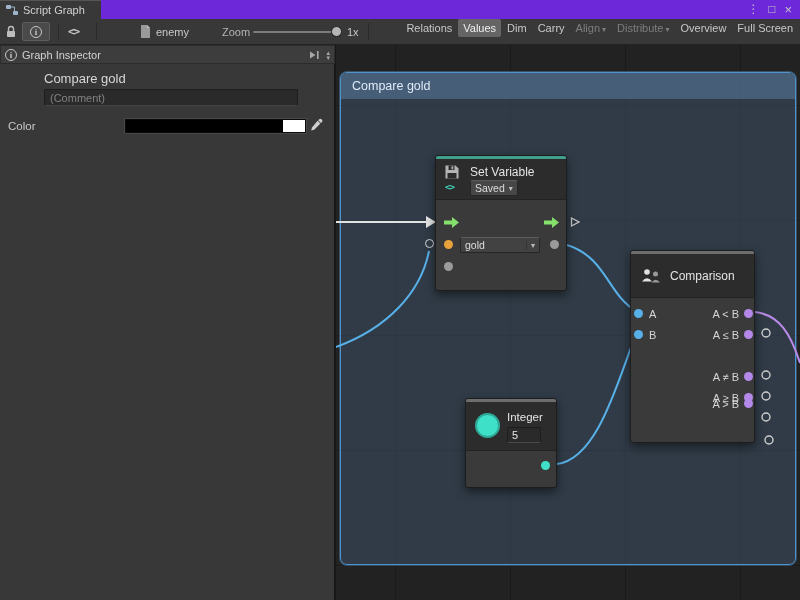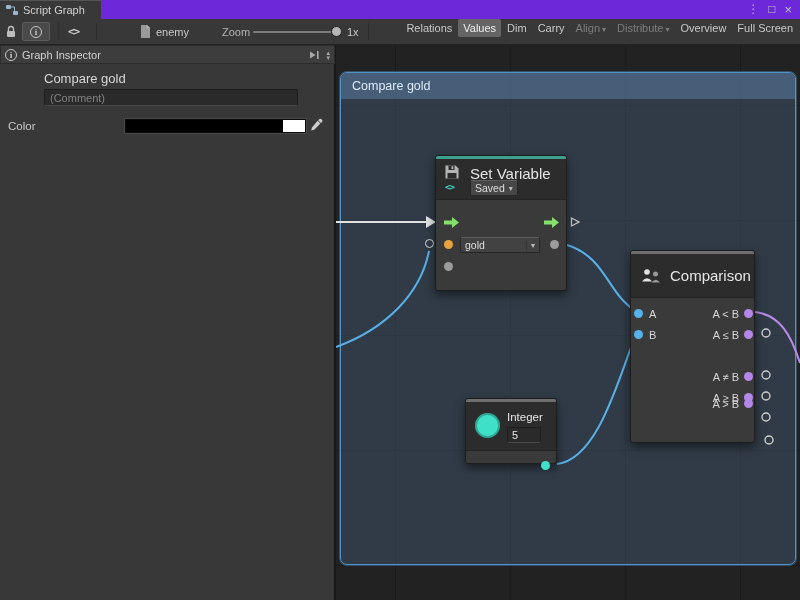--- a/index.html
+++ b/index.html
@@ -46,21 +46,21 @@
            background-image:linear-gradient(to right,#1b1b1b 1px,transparent 1px),linear-gradient(to bottom,#1b1b1b 1px,transparent 1px);
            background-size:115px 115px; background-position:59px 60px; overflow:hidden; }
   .group-box { position:absolute; left:4px; top:27px; width:456px; height:493px; background:rgba(62,84,108,0.5); border:1px solid #4f93cc; border-radius:7px; box-shadow:0 0 0 1px rgba(95,165,225,0.35); }
   .group-header { height:26px; background:rgba(90,124,160,0.55); border-radius:6px 6px 0 0; display:flex; align-items:center; padding:0 11px; font-size:12.5px; color:#ddeaf6; }
 
   .wires { position:absolute; left:0; top:0; pointer-events:none; }
 
   .node { position:absolute; background:#3a3a3a; border:1px solid #1d1d1d; border-radius:3px; box-shadow:0 4px 10px rgba(0,0,0,0.5); }
   .node-accent { height:3px; border-radius:2px 2px 0 0; }
   .node-header { background:#2c2c2c; border-bottom:1px solid #232323; position:relative; }
-  .node-title { font-size:15px; color:#e4e4e4; white-space:nowrap; }
+  .node-title { font-size:12px; color:#e4e4e4; white-space:nowrap; }
   .mini-dd { display:inline-flex; align-items:center; background:#474747; border:1px solid #262626; border-top-color:#5c5c5c; border-radius:2px; font-size:10.5px; color:#dedede; height:16px; padding:0 4px; gap:4px; }
   .mini-dd .dd-arrow { font-size:8px; color:#bdbdbd; border-left:1px solid #333; padding-left:4px; }
 
   .dot { position:absolute; width:9px; height:9px; border-radius:50%; }
   .dot.orange { background:#e8a33d; }
   .dot.gray   { background:#9b9b9b; }
   .dot.blue   { background:#58b0e8; }
   .dot.purple { background:#b488e8; }
   .dot.teal   { background:#3fe0c8; }
   .ring { position:absolute; width:9px; height:9px; border:1.5px solid #d8d8d8; border-radius:50%; }
@@ -78,21 +78,21 @@
 
   
   .comparison { left:294px; top:205px; width:125px; height:193px; }
   .comparison .node-accent { background:#6e6e6e; }
   .comparison .node-header { height:44px; display:flex; align-items:center; gap:8px; padding:0 10px; }
   .cmp-row { position:absolute; left:0; width:125px; height:21px; display:flex; align-items:center; font-size:11px; color:#d6d6d6; }
   .cmp-row .in-label { margin-left:18px; }
   .cmp-row .out-label { margin-left:auto; margin-right:17px; }
 
   
-  .integer { left:129px; top:353px; width:92px; height:66px; }
+  .integer { left:129px; top:353px; width:92px; height:90px; }
   .integer .node-accent { background:#6e6e6e; }
   .integer .node-header { height:49px; }
   .int-circle { position:absolute; left:9px; top:11px; width:25px; height:25px; border-radius:50%; background:#3fe0c8; box-shadow:inset 0 0 0 2px rgba(0,0,0,0.25); }
   .integer .node-title { position:absolute; left:41px; top:9px; font-size:11.5px; }
   .int-value { position:absolute; left:41px; top:25px; width:34px; height:16px; background:#2a2a2a; border:1px solid #1d1d1d; border-bottom-color:#4a4a4a; border-radius:2px; color:#e6e6e6; font-size:11px; padding:0 4px; font-family:"Liberation Sans", sans-serif; }
 
   svg { display:block; }
 </style>
 </head>
 <body>

